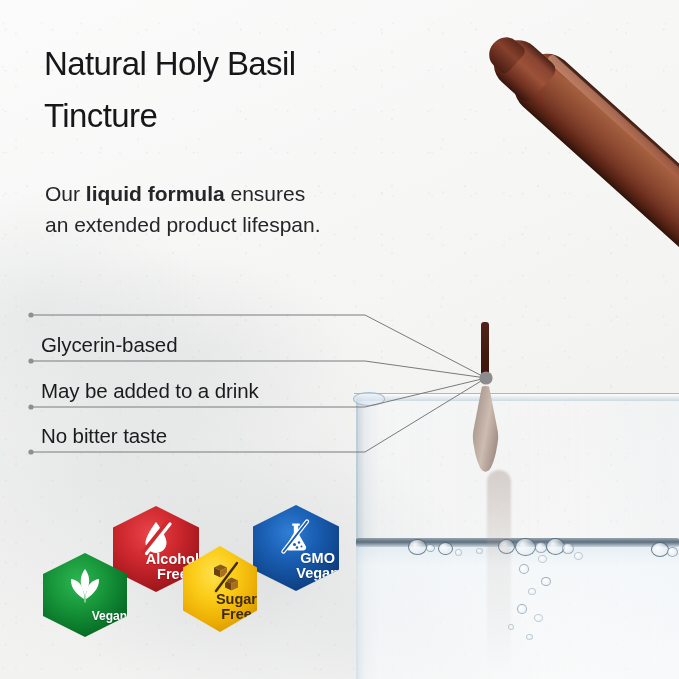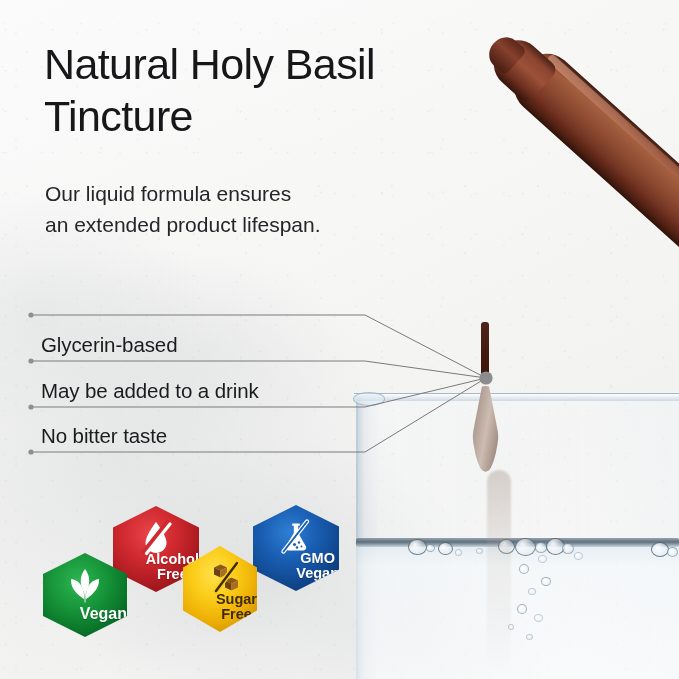--- a/index.html
+++ b/index.html
@@ -41,39 +41,39 @@
       radial-gradient(circle at 19% 88%, rgba(168,172,176,0.22) 0.7px, transparent 1.5px);
     background-size: 47px 41px, 61px 53px, 73px 67px, 39px 43px, 85px 79px;
   }
 
   
   .title {
     position: absolute;
     left: 44px;
     top: 38px;
     width: 520px;
-    font-size: 43px;
+    font-size: 33px;
     line-height: 52px;
     font-weight: 400;
     letter-spacing: -0.6px;
     color: #17171a;
     white-space: pre-line;
   }
   .subtitle {
     position: absolute;
     left: 45px;
     top: 178px;
     width: 420px;
     font-size: 21px;
     line-height: 31px;
     font-weight: 400;
     color: #26262a;
     white-space: pre-line;
   }
-  .subtitle b { font-weight: 400; }
+  .subtitle b { font-weight: 700; }
 
   
   .feature-label {
     position: absolute;
     left: 41px;
     font-size: 20.5px;
     line-height: 24px;
     font-weight: 500;
     color: #1b1b1e;
     letter-spacing: -0.1px;
@@ -250,21 +250,21 @@
   .badge .glyph {
     position: absolute;
     z-index: 3;
   }
 
   #badge-vegan {
     left: 43px; top: 553px; width: 84px; height: 84px;
     background: radial-gradient(ellipse 70% 70% at 42% 34%, #2eb552 0%, #17963a 46%, #0c7a2c 78%, #066522 100%);
     box-shadow: 0 2px 5px rgba(0,0,0,0.22);
   }
-  #badge-vegan .txt { font-size: 16px; padding-bottom: 15px; text-shadow: 0 1px 1px rgba(0,0,0,0.25); }
+  #badge-vegan .txt { font-size: 12px; padding-bottom: 15px; text-shadow: 0 1px 1px rgba(0,0,0,0.25); }
 
   #badge-alcohol {
     left: 113px; top: 506px; width: 86px; height: 86px;
     background: radial-gradient(ellipse 70% 70% at 42% 32%, #e8444a 0%, #d02a30 44%, #b01c22 78%, #97151b 100%);
     box-shadow: 0 2px 5px rgba(0,0,0,0.22);
   }
   #badge-alcohol .txt { font-size: 14.5px; padding-bottom: 11px; text-shadow: 0 1px 1px rgba(0,0,0,0.25); }
 
   #badge-sugar {
     left: 183px; top: 546px; width: 74px; height: 86px;

